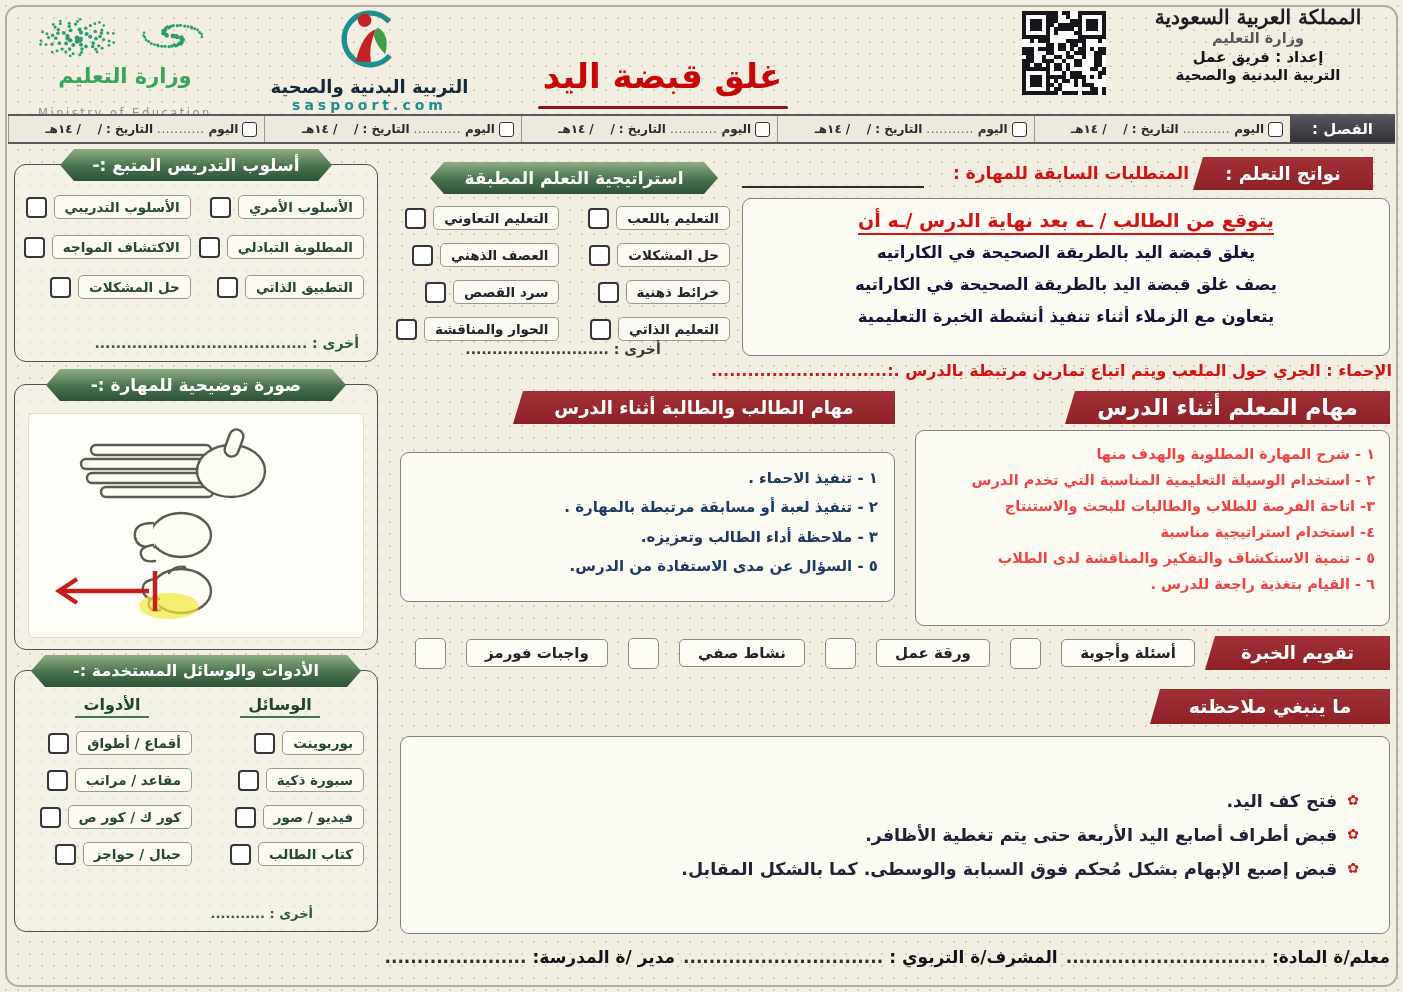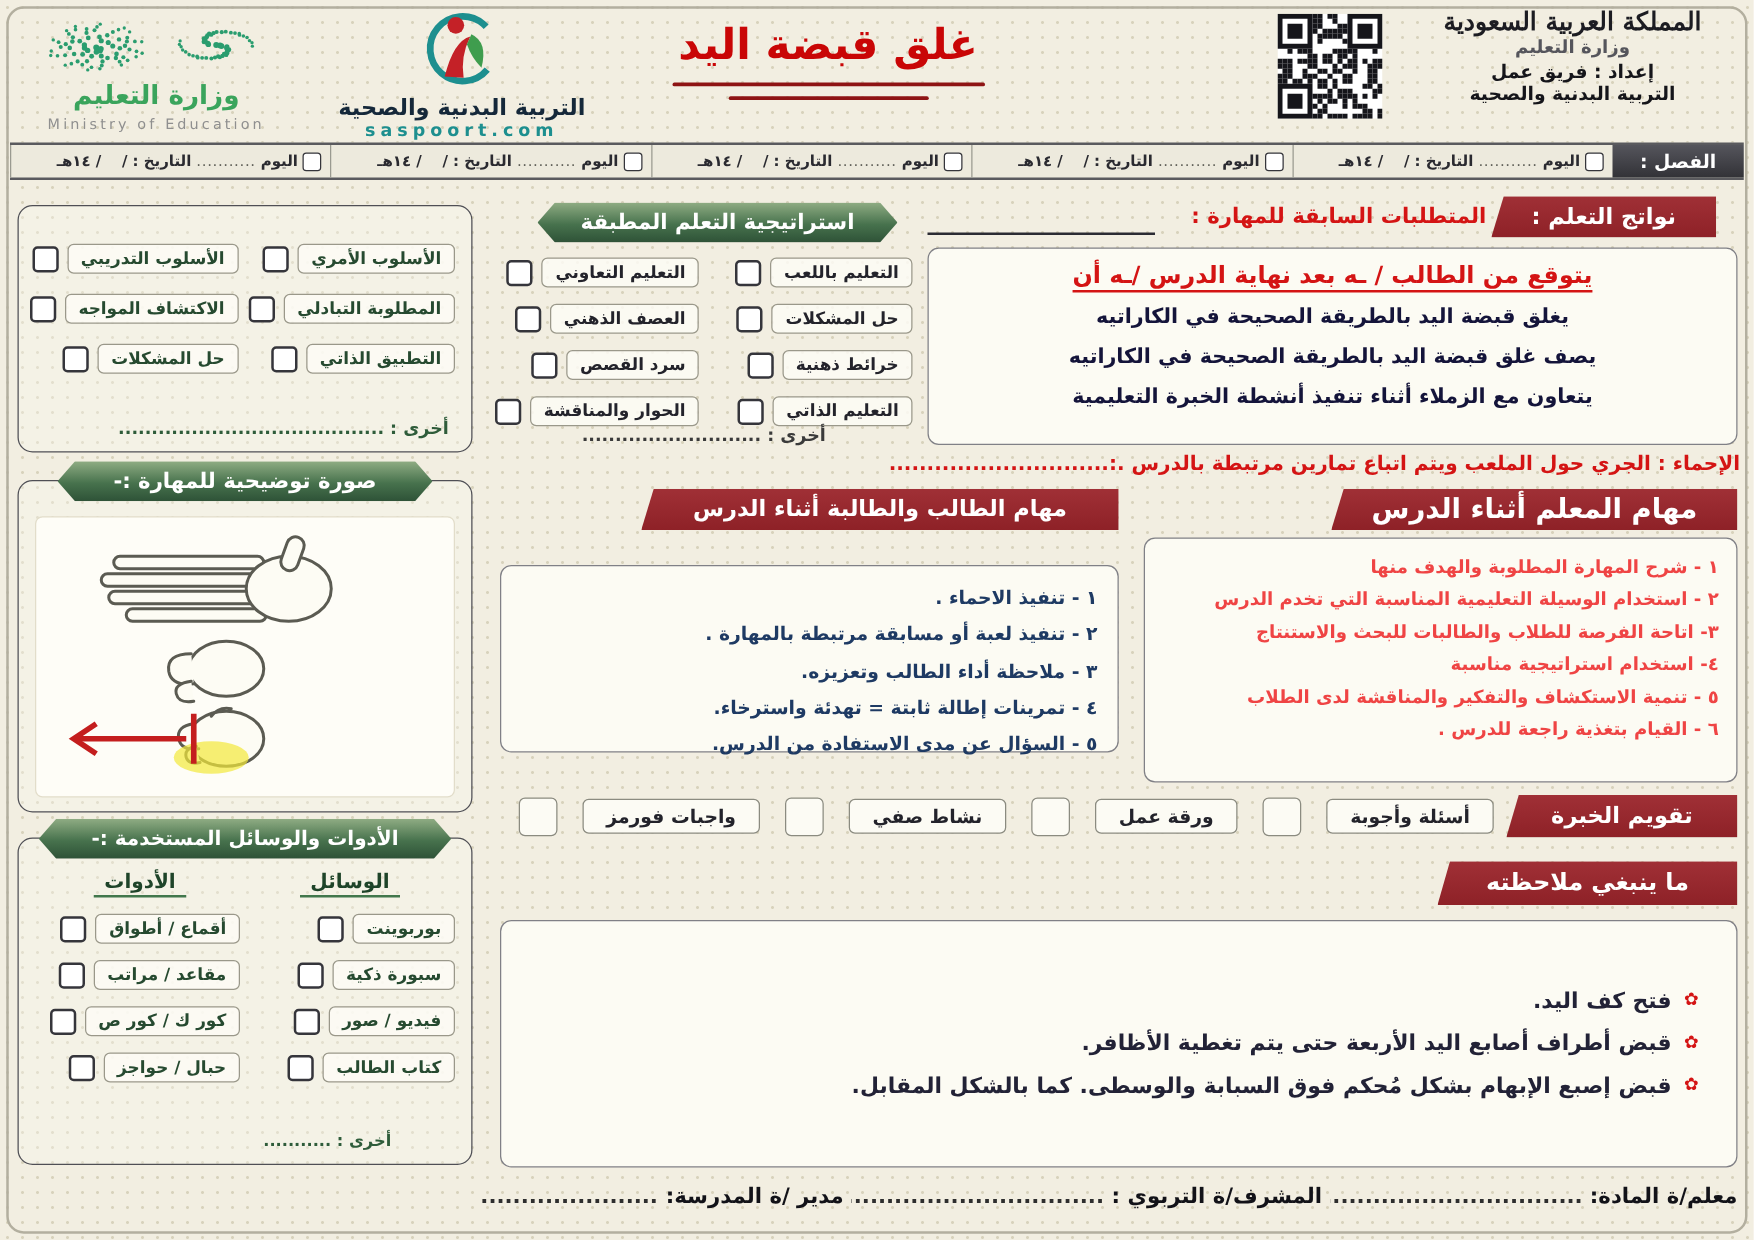--- a/index.html
+++ b/index.html
@@ -7,26 +7,26 @@
 body{font-family:"DejaVu Sans",sans-serif;direction:rtl;background:#fff;}
 .page{position:relative;width:1403px;height:992px;overflow:hidden;
   background-color:#f2eee1;
   background-image:radial-gradient(#d8d2bc 1px, rgba(0,0,0,0) 1.3px);
   background-size:12px 12px;}
 .frame{position:absolute;inset:5px;border:2px solid #b3af9f;border-radius:14px;pointer-events:none;}
 
 
 .moe-logo{position:absolute;left:15px;top:12px;width:220px;text-align:center;}
 .moe-ar{font-size:21px;font-weight:bold;color:#3aa45c;letter-spacing:1px;}
-.moe-en{font-size:11.5px;color:#8f8f8f;letter-spacing:2.5px;margin-top:4px;}
+.moe-en{font-size:11.5px;color:#8f8f8f;letter-spacing:2.5px;margin-top:18px;}
 .sas-logo{position:absolute;left:252px;top:6px;width:235px;text-align:center;}
 .sas-ar{font-size:18px;font-weight:bold;color:#15283a;}
 .sas-en{font-size:14px;font-weight:bold;color:#1d8f8f;letter-spacing:4px;}
 .title-wrap{position:absolute;left:520px;top:16px;width:285px;text-align:center;}
-.main-title{font-size:34px;font-weight:bold;color:#c90606;}
+.main-title{font-size:34px;font-weight:bold;color:#c90606;margin-top:40px;}
 .title-line{background:#8e1414;height:3px;border-radius:2px;}
 .title-line.l1{width:250px;margin:10px auto 0;}
 .title-line.l2{width:160px;margin:8px auto 0;}
 .qr{position:absolute;left:1022px;top:11px;width:84px;height:84px;}
 .org-block{position:absolute;left:1122px;top:5px;width:272px;text-align:center;}
 .kingdom{font-family:"DejaVu Serif",serif;font-size:20px;font-weight:bold;color:#1c1c22;white-space:nowrap;}
 .org-ministry{font-size:14.5px;color:#55555c;font-weight:bold;margin-top:1px;}
 .org-prep{font-size:15px;color:#15151a;font-weight:bold;margin-top:2px;}
 .org-dept{font-size:15px;color:#15151a;font-weight:bold;}
 
@@ -475,20 +475,21 @@
       <span>اليوم</span>
       <span class="ddots">...........</span>
       <span>التاريخ :</span>
       <span>/&nbsp;&nbsp;&nbsp;&nbsp;/</span>
       <span>١٤هـ</span>
         </div>
       </div>
   </div>
 
   <section class="sbox box-style">
+    <div class="ribbon" style="width:272px;">أسلوب التدريس المتبع :-</div>
     <div class="grid2" id="style-items">
         <div class="item">
   <span class="ibox green-text">الأسلوب الأمري</span>
   <span class="chk"></span>
         </div>
         <div class="item">
   <span class="ibox green-text">الأسلوب التدريبي</span>
   <span class="chk"></span>
         </div>
         <div class="item">
@@ -643,21 +644,20 @@
       <div class="task-line">٤- استخدام استراتيجية مناسبة</div>
       <div class="task-line">٥ - تنمية الاستكشاف والتفكير والمناقشة لدى الطلاب</div>
       <div class="task-line">٦ - القيام بتغذية راجعة للدرس .</div>
     </div>
 
   <div class="mlabel lbl-student">مهام الطالب والطالبة أثناء الدرس</div>
   <div class="wbox student-box" id="student-items">
       <div class="task-line student">١ - تنفيذ الاحماء .</div>
       <div class="task-line student">٢ - تنفيذ لعبة أو مسابقة مرتبطة بالمهارة .</div>
       <div class="task-line student">٣ - ملاحظة أداء الطالب وتعزيزه.</div>
-      <div class="task-line student">٤ - تمرينات إطالة ثابتة = تهدئة واسترخاء.</div>
       <div class="task-line student">٥ - السؤال عن مدى الاستفادة من الدرس.</div>
     </div>
 
   <div class="mlabel lbl-eval">تقويم الخبرة</div>
   <div class="eval-row" id="eval-items">
       <div class="eval-item">
     <span class="ebox">أسئلة وأجوبة</span>
     <span class="chk lg"></span>
       </div>
       <div class="eval-item">

